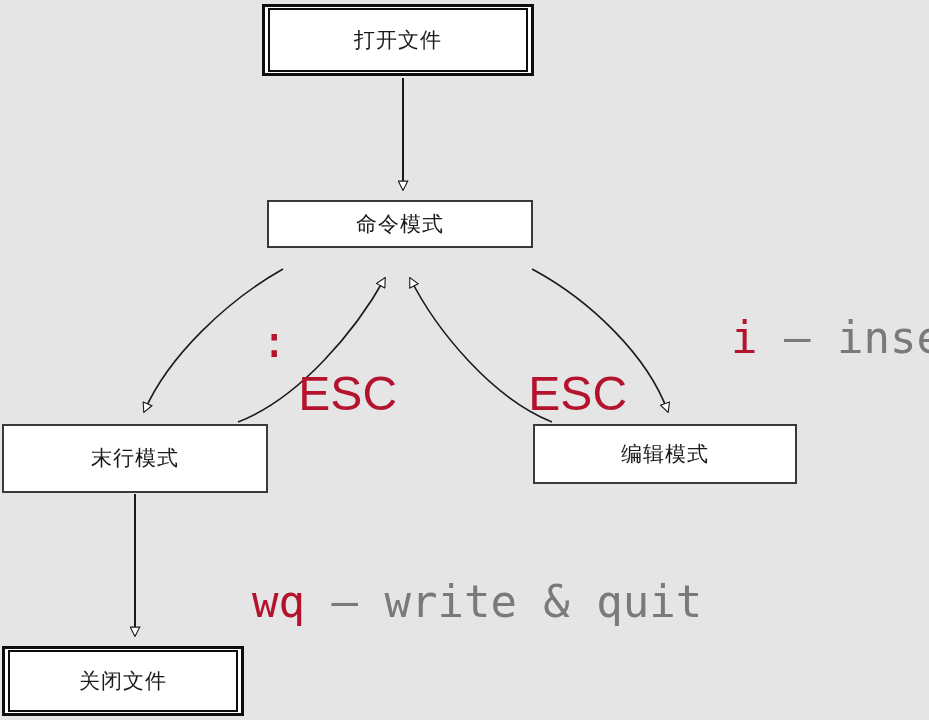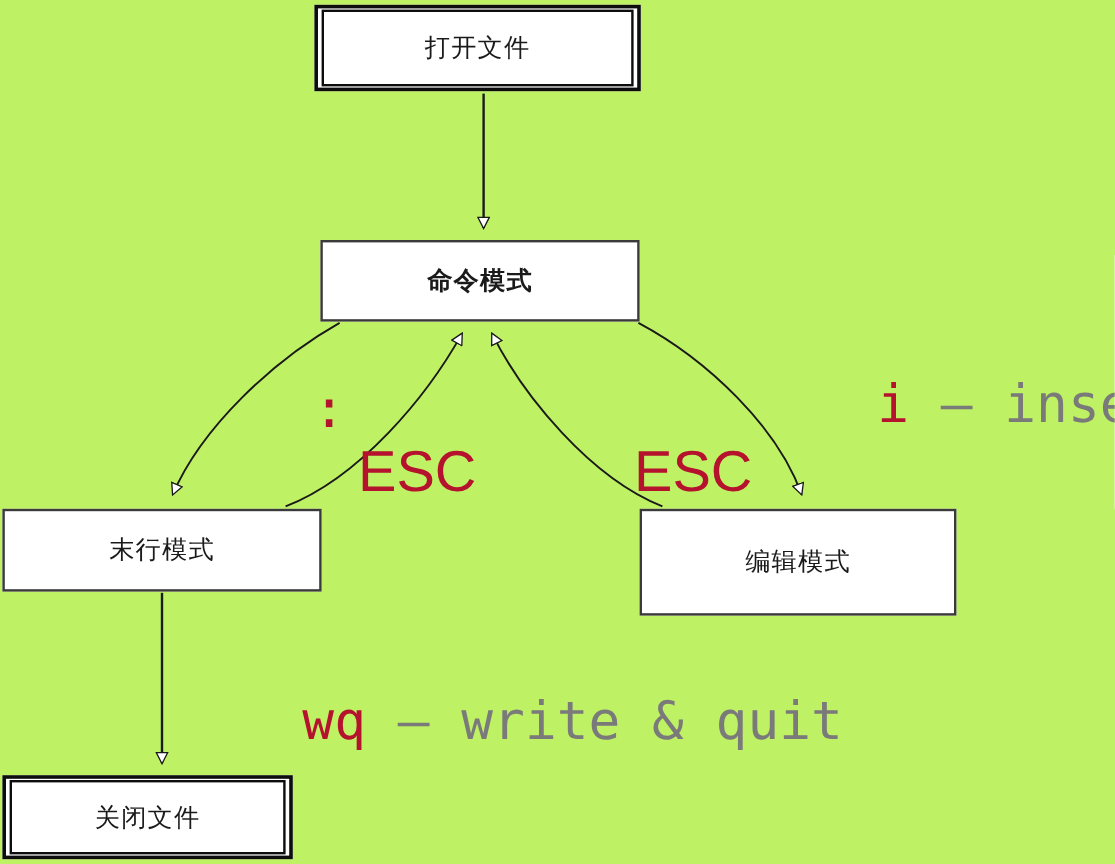--- a/index.html
+++ b/index.html
@@ -7,21 +7,21 @@
     padding: 0;
     background: #ffffff;
   }
   body {
     font-family: "Liberation Sans", sans-serif;
   }
   #diagram-root {
     position: relative;
     width: 929px;
     height: 720px;
-    background: #bef264;
+    background: #e5e5e5;
     overflow: hidden;
   }
   #edge-layer {
     position: absolute;
     left: 0;
     top: 0;
     width: 929px;
     height: 720px;
     pointer-events: none;
   }
@@ -48,23 +48,23 @@
   .node.double > .inner {
     width: 100%;
     height: 100%;
     border: 2px solid #0d0d0d;
     display: flex;
     align-items: center;
     justify-content: center;
   }
   
   #node-open-file   { left: 262px; top: 4px;   width: 272px; height: 72px; }
-  #node-command     { left: 267px; top: 200px; width: 266px; height: 68px; font-weight: bold; }
+  #node-command     { left: 267px; top: 200px; width: 266px; height: 48px; }
   #node-lastline    { left: 2px;   top: 424px; width: 266px; height: 69px; }
-  #node-editmode    { left: 533px; top: 424px; width: 264px; height: 89px; }
+  #node-editmode    { left: 533px; top: 424px; width: 264px; height: 60px; }
   #node-close-file  { left: 2px;   top: 646px; width: 242px; height: 70px; }
 
   .edge-label {
     position: absolute;
     white-space: pre;
     line-height: 1;
     user-select: none;
   }
   .lbl-mono {
     font-family: "DejaVu Sans Mono", "Liberation Mono", monospace;

